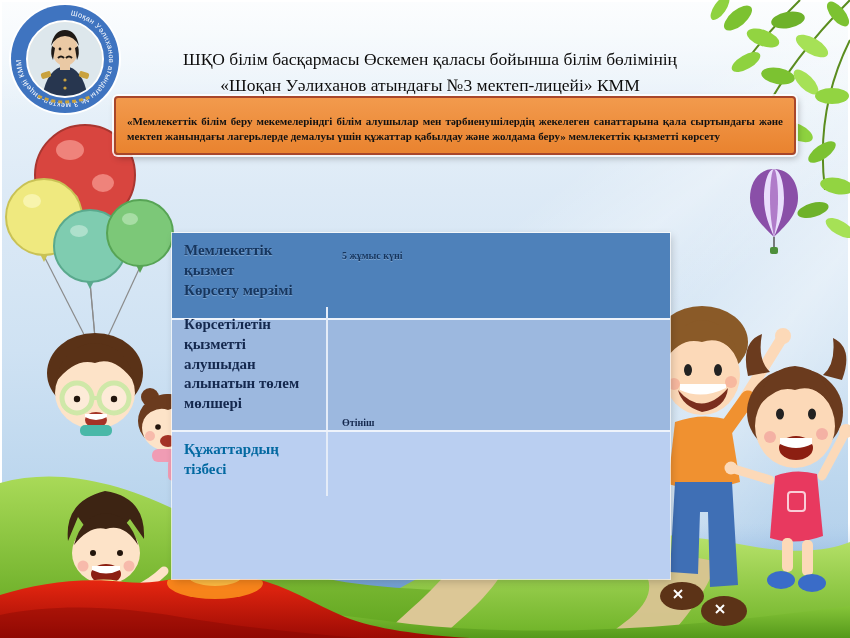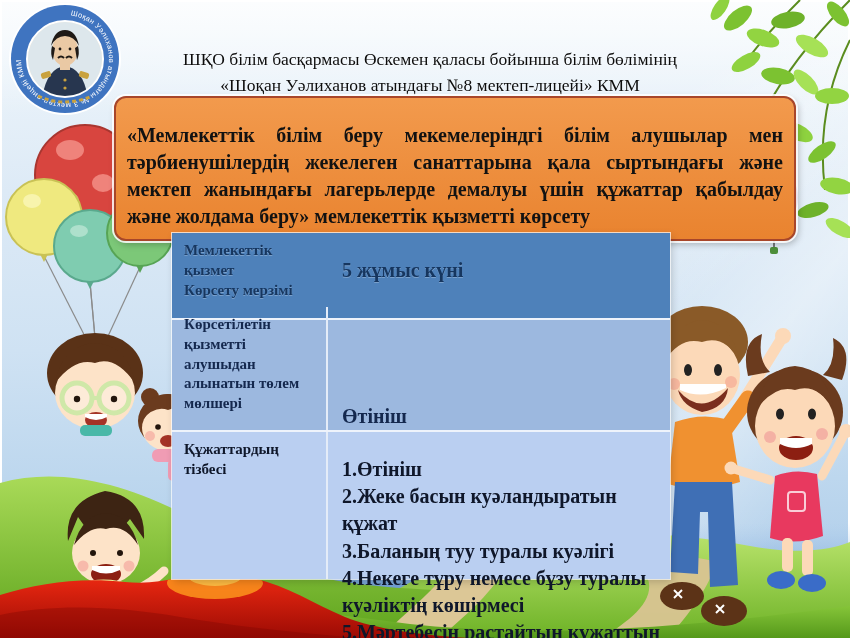--- a/index.html
+++ b/index.html
@@ -14,36 +14,36 @@
     background:linear-gradient(180deg,rgba(255,255,255,.75),rgba(255,255,255,0));}
   .title{
     position:absolute;left:130px;top:22px;width:600px;text-align:center;
     font-weight:normal;font-size:17.5px;line-height:1.5;color:#0d0d0d;
     text-shadow:0 1px 1px rgba(255,255,255,.5);
     margin-top:24px;
   }
   .service-box{
     position:absolute;left:114px;top:96px;width:656px;
     background:linear-gradient(180deg,#f29a4d,#e9832f);
-    border:2px solid #a8462a;border-radius:12px;
+    border:2px solid #a8462a;border-radius:4px;
     box-shadow:0 0 0 2px rgba(255,255,255,.85),2px 3px 7px rgba(0,0,0,.28);
-    padding:24px 11px 9px 11px;
-    font-weight:bold;font-size:20px;line-height:1.35;color:#121212;
+    padding:16px 11px 9px 11px;
+    font-weight:bold;font-size:11px;line-height:1.35;color:#121212;
     text-align:justify;
   }
   .svc-table{position:absolute;left:172px;top:233px;width:498px;
     box-shadow:0 0 0 1px rgba(255,255,255,.7),2px 3px 8px rgba(0,0,0,.18);}
   .t-row{display:flex;}
   .t-row.hdr{height:85px;background:#4e81ba;color:#16365f;}
   .t-row.r2{height:110px;background:#9cb8df;border-top:2px solid #eef3fb;color:#14284e;align-items:flex-end;}
-  .t-row.r3{height:147px;background:#bacff1;border-top:2px solid #eef3fb;color:#0f172a;}
+  .t-row.r3{height:147px;background:#bacff1;border-top:2px solid #eef3fb;color:#0369a1;flex-direction:column;}
   .t-label{width:156px;box-sizing:border-box;padding:8px 6px 16px 12px;
     font-weight:bold;font-size:15px;line-height:1.32;white-space:pre-line;}
-  .t-value{flex:1;box-sizing:border-box;padding:24px 10px 0 14px;
-    font-weight:bold;font-size:20px;line-height:1.36;white-space:pre-line;}
+  .t-value{flex:1;box-sizing:border-box;padding:16px 10px 0 14px;
+    font-weight:bold;font-size:10px;line-height:1.36;white-space:pre-line;}
   .r2 .t-label,.r3 .t-label{border-right:2px solid #e4ecf8;}
   .hdr .t-label,.hdr .t-value{text-shadow:0 1px 0 rgba(255,255,255,.25);}
   svg{display:block;}
   .abs{position:absolute;}
 </style>
 </head>
 <body>
 
 <div class="slide">
 
@@ -278,40 +278,35 @@
       <circle cx="62" cy="47" r="1.4" fill="#1f1a16"></circle>
     </g>
     <text font-family="Liberation Sans, sans-serif" font-size="7.4" fill="#ffffff" letter-spacing="0.4">
       <textPath href="#ringPath" startOffset="2%">Шоқан Уәлиханов атындағы № 3 мектеп-лицейі  КММ</textPath>
     </text>
     <path d="M30,94 Q57,106 84,94" stroke="#c9a23e" stroke-width="3" fill="none" stroke-dasharray="4 3"></path>
   </svg>
 
   <div class="title">
     <div>ШҚО білім басқармасы Өскемен  қаласы бойынша білім бөлімінің</div>
-    <div>«Шоқан Уәлиханов атындағы №8 мектеп-лицейі»  КММ</div>
+    <div>«Шоқан Уәлиханов атындағы №3 мектеп-лицейі»  КММ</div>
   </div>
 
   <div class="service-box">
     <span>«Мемлекеттік білім беру мекемелеріндгі білім алушылар мен тәрбиенушілердің жекелеген санаттарына қала сыртындағы және мектеп жанындағы лагерьлерде демалуы үшін құжаттар қабылдау және жолдама беру» мемлекеттік қызметті көрсету</span>
   </div>
 
   <div class="svc-table">
     <div class="t-row hdr">
       <div class="t-label">Мемлекеттік қызмет
 Көрсету мерзімі</div>
       <div class="t-value">5 жұмыс күні</div>
     </div>
     <div class="t-row r2">
       <div class="t-label">Көрсетілетін қызметті алушыдан алынатын төлем мөлшері</div>
       <div class="t-value">Өтініш</div>
     </div>
     <div class="t-row r3">
       <div class="t-label">Құжаттардың тізбесі</div>
-      <div class="t-value">1.Өтініш
-2.Жеке басын куәландыратын құжат
-3.Баланың туу туралы куәлігі
-4.Некеге тұру немесе бұзу туралы куәліктің көшірмесі
-5.Мәртебесін растайтын құжаттың көшірмесі</div>
     </div>
   </div>
 
 </div>
 
 </body></html>

